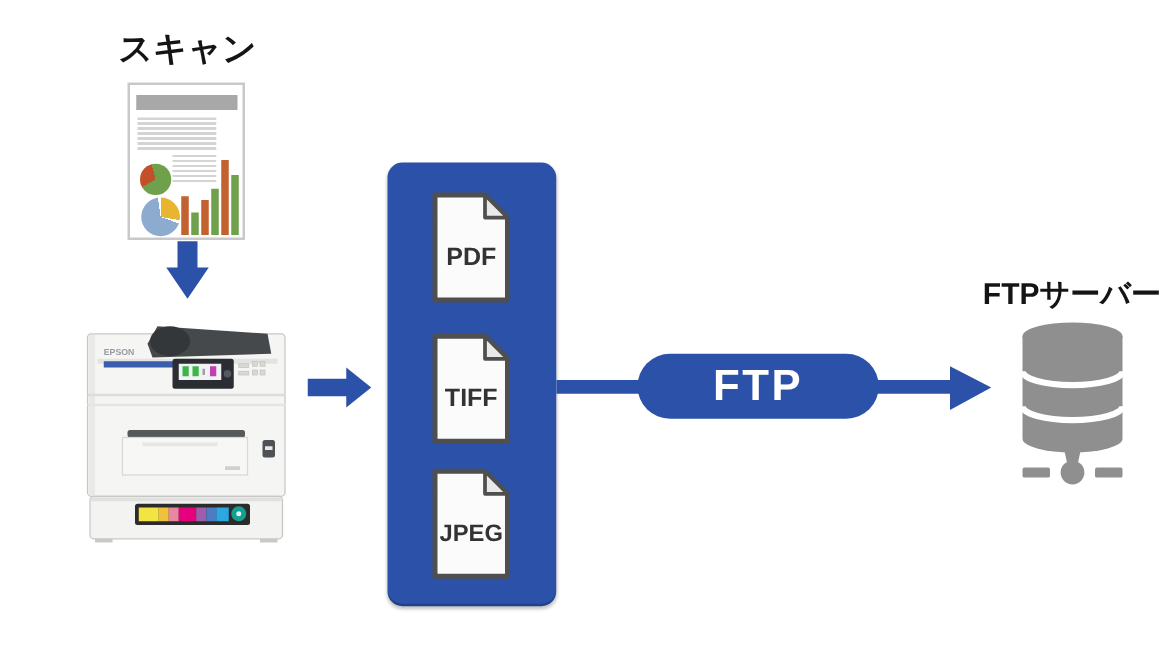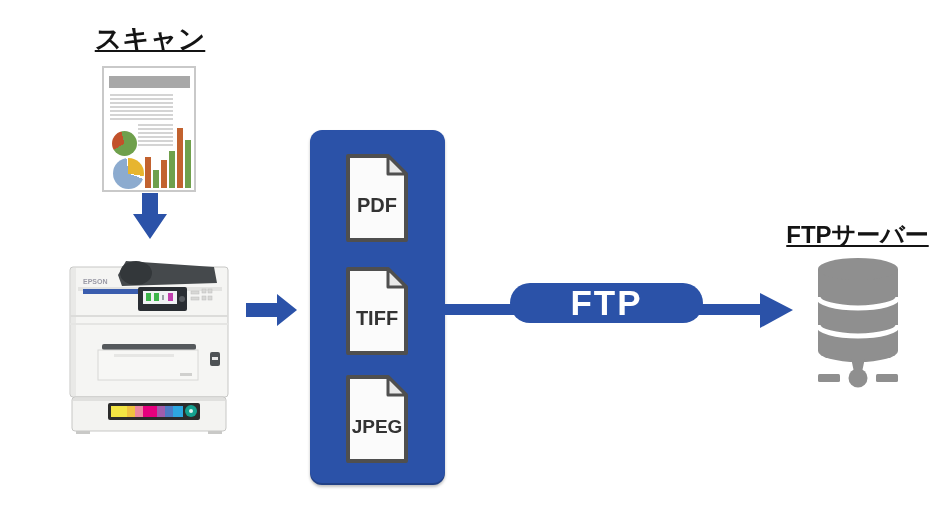--- a/index.html
+++ b/index.html
@@ -3,21 +3,21 @@
 <meta charset="utf-8">
 <style>
   html, body { margin: 0; padding: 0; background: #fff; }
   .canvas {
     position: relative; width: 940px; height: 520px;
     background: #ffffff; overflow: hidden;
     font-family: "Liberation Sans", sans-serif;
     --accent-blue: #2b52a8; --server-gray: #8f8f8f;
   }
   .abs { position: absolute; }
-  .label { position: absolute; font-weight: bold; color: #141414; text-align: center; text-decoration: underline; }
+  .label { position: absolute; font-weight: bold; color: #141414; text-align: center; }
   .scan-label   { left: 70px;  top: 21px;  width: 160px; font-size: 27px; }
   .conv-label   { left: 281px; top: 21px;  width: 200px; font-size: 27px; line-height: 34px; }
   .server-label { left: 767px; top: 219px; width: 181px; font-size: 24px; }
 
   
   .doc { position: absolute; left: 102px; top: 66px; width: 94px; height: 126px;
          background: #fff; border: 2px solid #c9c9c9; box-sizing: border-box; }
   .doc-header { position: absolute; left: 5px; top: 8px; width: 81px; height: 12px; background: #a8a8a8; }
   .doc-lines { position: absolute;
     background: repeating-linear-gradient(to bottom, #d4d4d4 0 2px, rgba(0,0,0,0) 2px 4px); }
@@ -40,21 +40,21 @@
 
   
   .conv-box { position: absolute; left: 310px; top: 130px; width: 135px; height: 355px;
     border-radius: 12px; background: var(--accent-blue);
     box-shadow: inset 0 -2px 0 rgba(0,0,0,.2), 0 2px 3px rgba(0,0,0,.25); }
   .file-icon { position: absolute; left: 32px; }
   .file-icon.f0 { top: 21px; } .file-icon.f1 { top: 134px; } .file-icon.f2 { top: 242px; }
   .file-icon text { font-family: "Liberation Sans", sans-serif; font-weight: bold; }
 
   
-  .ftp-pill { position: absolute; left: 510px; top: 283px; width: 193px; height: 40px;
+  .ftp-pill { position: absolute; left: 510px; top: 283px; width: 193px; height: 52px;
     border-radius: 26px; background: var(--accent-blue); color: #fff;
     display: flex; align-items: center; justify-content: center;
     font-size: 35px; font-weight: bold; letter-spacing: 2px; }
 </style>
 </head>
 <body>
 
 <div class="canvas" style="--accent-blue: #2b52a8; --server-gray: #8f8f8f;">
 
   <div class="label scan-label">スキャン</div>

